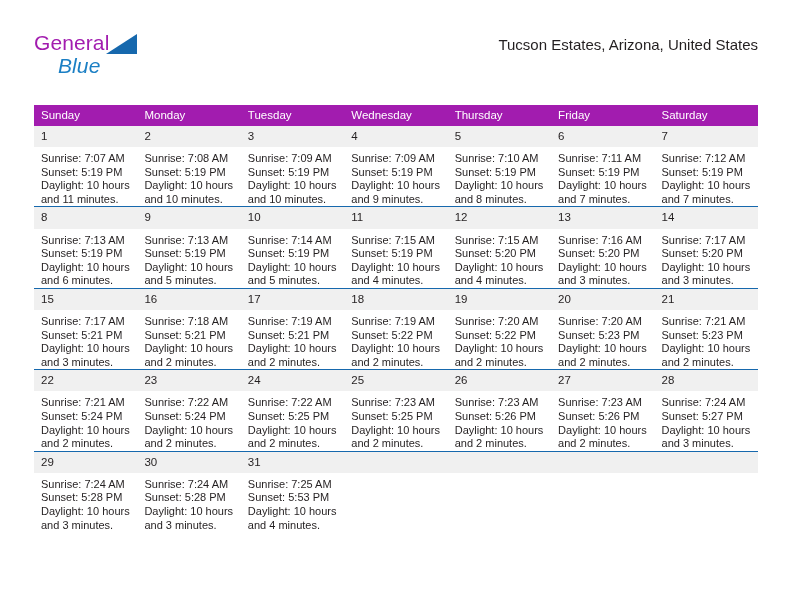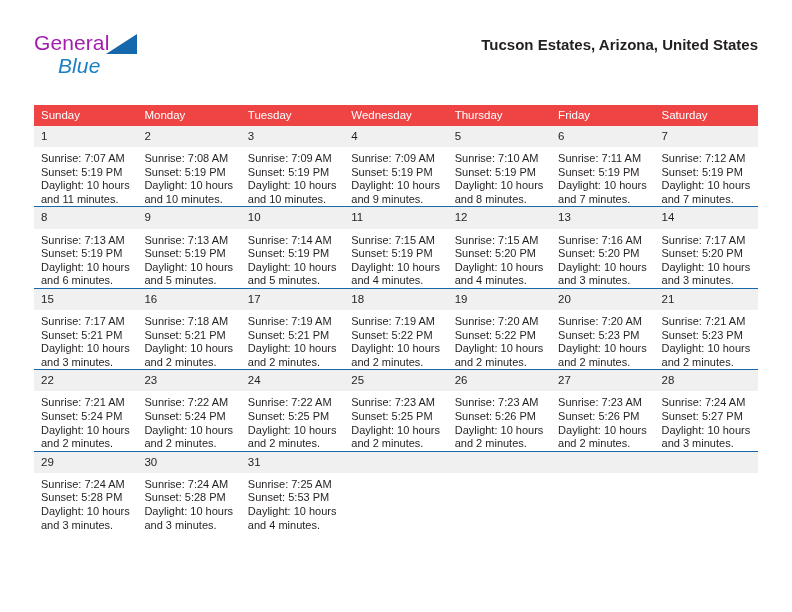--- a/index.html
+++ b/index.html
@@ -76,38 +76,38 @@
   .cal-title {
     font-size: 28px;
     font-weight: normal;
     color: #231f20;
     line-height: 1.1;
     margin: 0;
     white-space: nowrap;
   }
   .cal-subtitle {
     font-size: 15px;
-    font-weight: bold;
+    font-weight: normal;
     color: #231f20;
     margin: 9px 0 0 0;
     line-height: 1.1;
     white-space: nowrap;
   }
 
   
   .calendar {
     position: absolute;
     left: 34px;
     top: 105px;
     width: 724px;
     border-collapse: collapse;
     table-layout: fixed;
   }
   .calendar th {
-    background: #ef4444;
+    background: #a21caf;
     color: #ffffff;
     font-size: 11.5px;
     font-weight: normal;
     text-align: left;
     padding: 4px 0 4px 7px;
     height: 13px;
     line-height: 1.1;
     border: none;
   }
   .calendar td {

